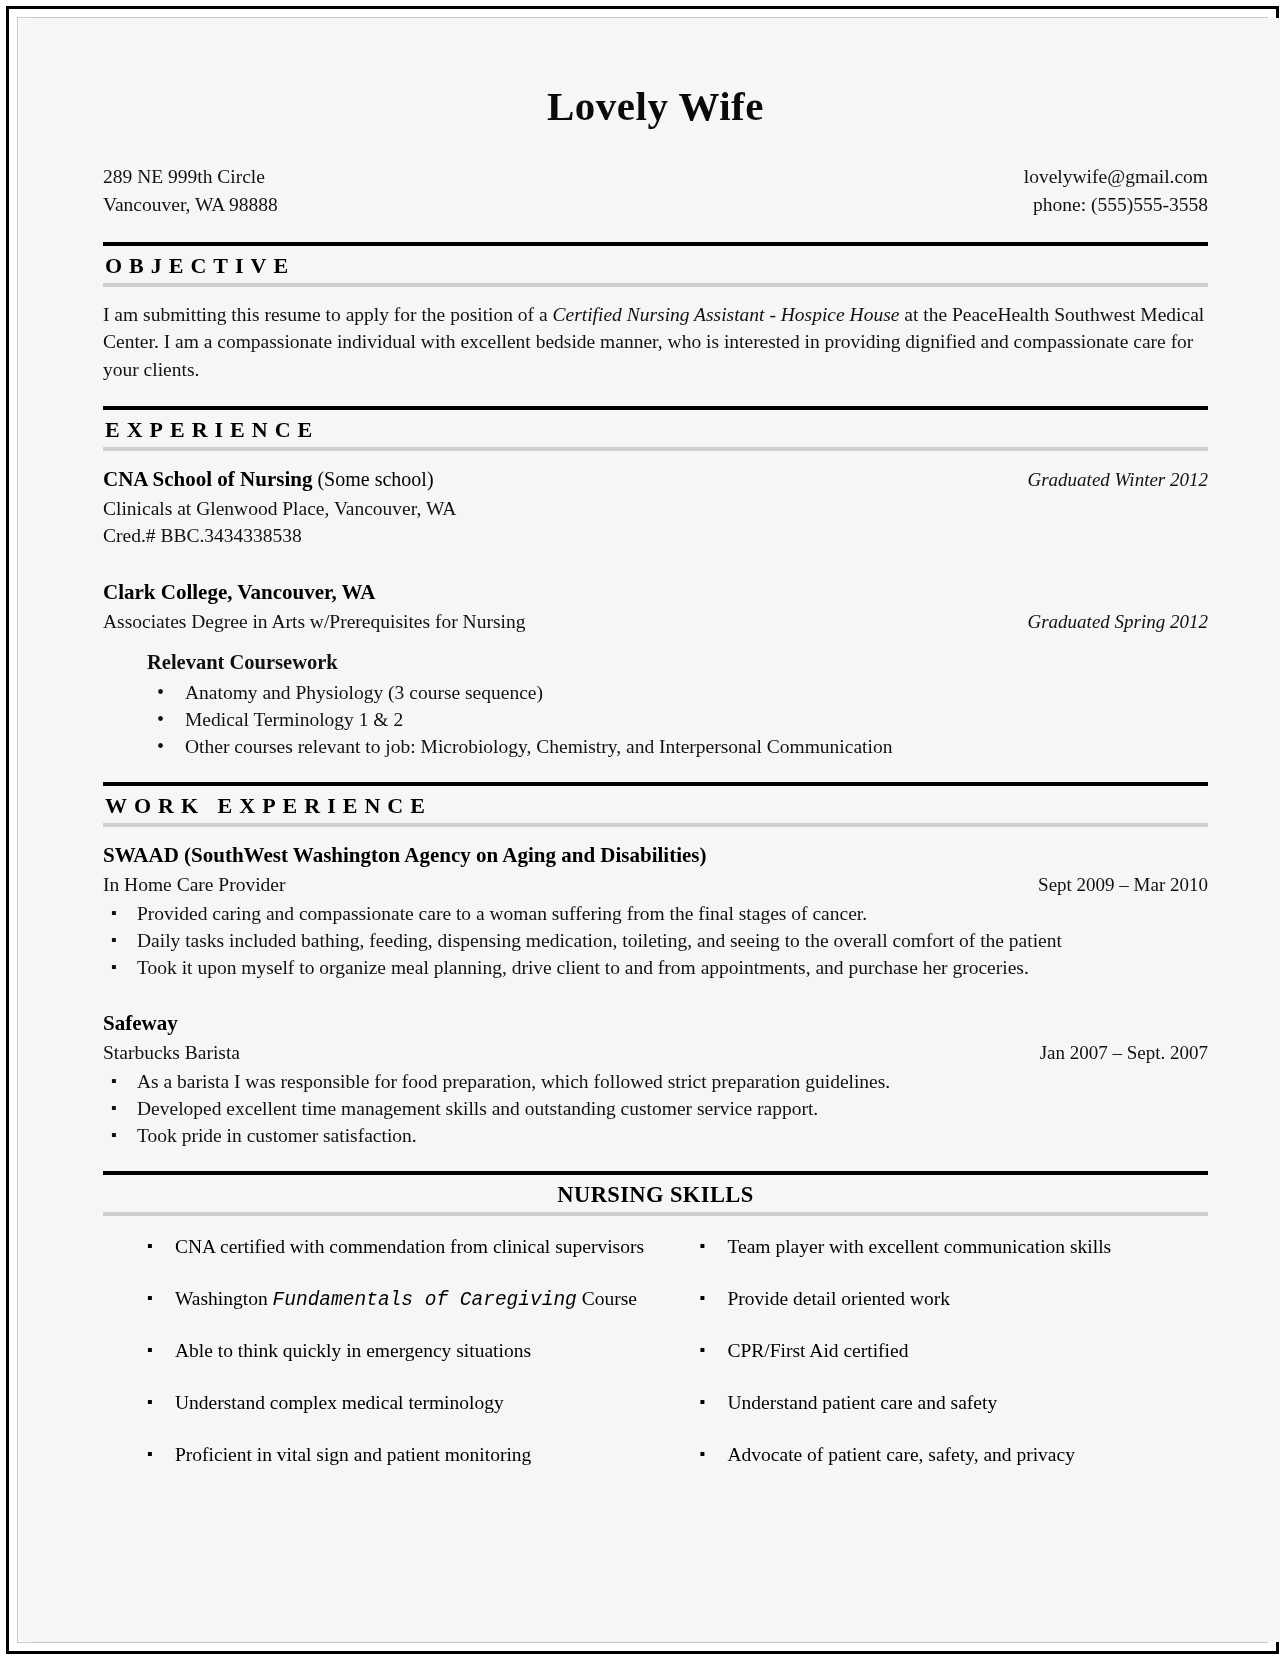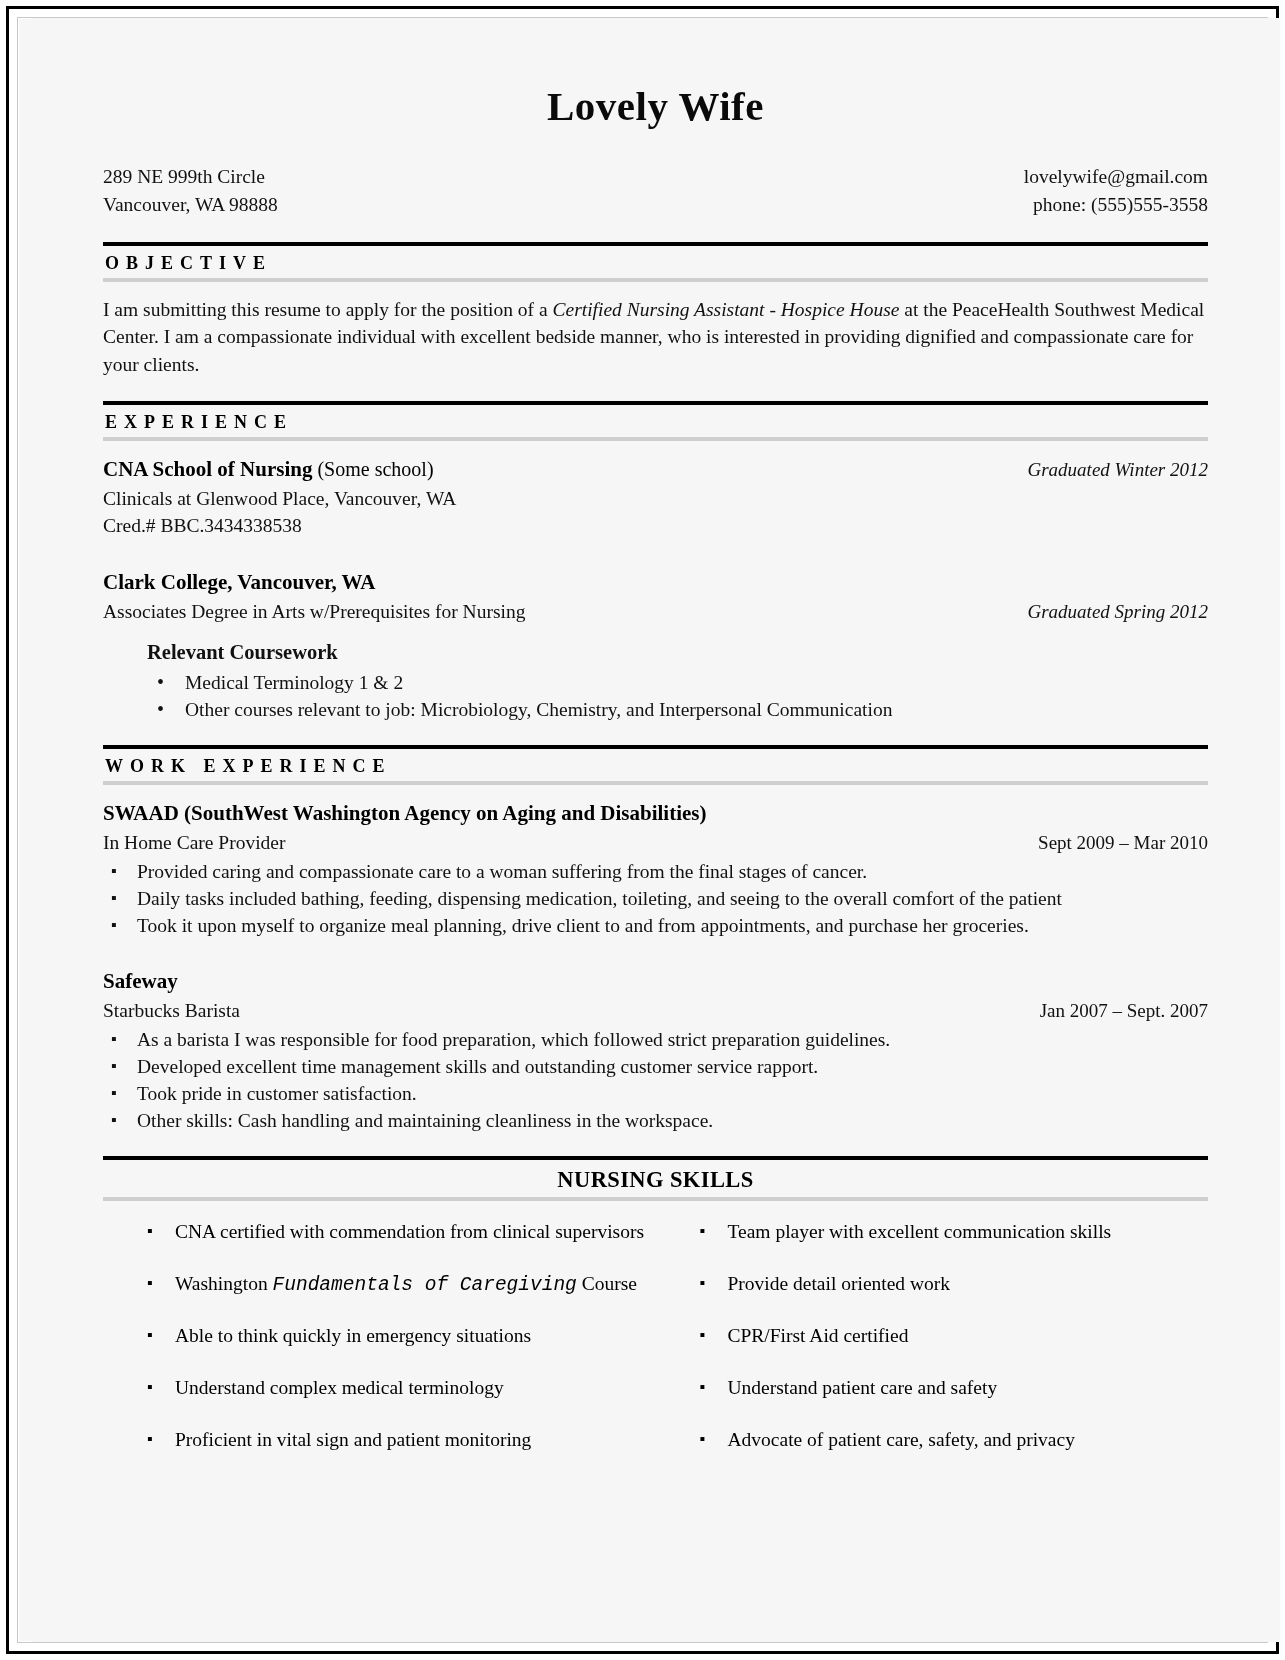--- a/index.html
+++ b/index.html
@@ -69,21 +69,21 @@
   .contact-right { text-align: right; }
 
   
   .section {
     margin-top: 22px;
   }
   .section-head {
     border-top: 4px solid #000000;
     border-bottom: 4px solid #cfcfcf;
     padding: 7px 0 4px 2px;
-    font-size: 18px;
+    font-size: 22px;
     font-weight: bold;
     letter-spacing: 7px;
     color: #000000;
   }
   .section-head.centered {
     text-align: center;
     letter-spacing: 0.4px;
     font-size: 22.5px;
     padding-left: 0;
   }
@@ -224,20 +224,21 @@
           <div class="entry-org"><span>Clark College, Vancouver, WA</span></div>
           <div class="entry-row">
             <div class="entry-sub">Associates Degree in Arts w/Prerequisites for Nursing</div>
             <div class="entry-date">Graduated Spring 2012</div>
           </div>
         </div>
 
         <div class="coursework-block">
           <div class="coursework-title">Relevant Coursework</div>
           <ul class="bullets round">
+            <li>Anatomy and Physiology (3 course sequence)</li>
             <li>Medical Terminology 1 &amp; 2</li>
             <li>Other courses relevant to job: Microbiology, Chemistry, and Interpersonal Communication</li>
           </ul>
         </div>
 
       </div>
     </div>
 
     <div class="section">
       <div class="section-head">WORK EXPERIENCE</div>
@@ -259,21 +260,20 @@
         <div class="entry">
           <div class="entry-org">Safeway</div>
           <div class="entry-row">
             <div class="entry-sub">Starbucks Barista</div>
             <div class="entry-date roman">Jan 2007 – Sept. 2007</div>
           </div>
           <ul class="bullets square job-bullets">
             <li>As a barista I was responsible for food preparation, which followed strict preparation guidelines.</li>
             <li>Developed excellent time management skills and outstanding customer service rapport.</li>
             <li>Took pride in customer satisfaction.</li>
-            <li>Other skills: Cash handling and maintaining cleanliness in the workspace.</li>
           </ul>
         </div>
 
       </div>
     </div>
 
     <div class="section">
       <div class="section-head centered">NURSING SKILLS</div>
       <div class="skills-grid">
 

